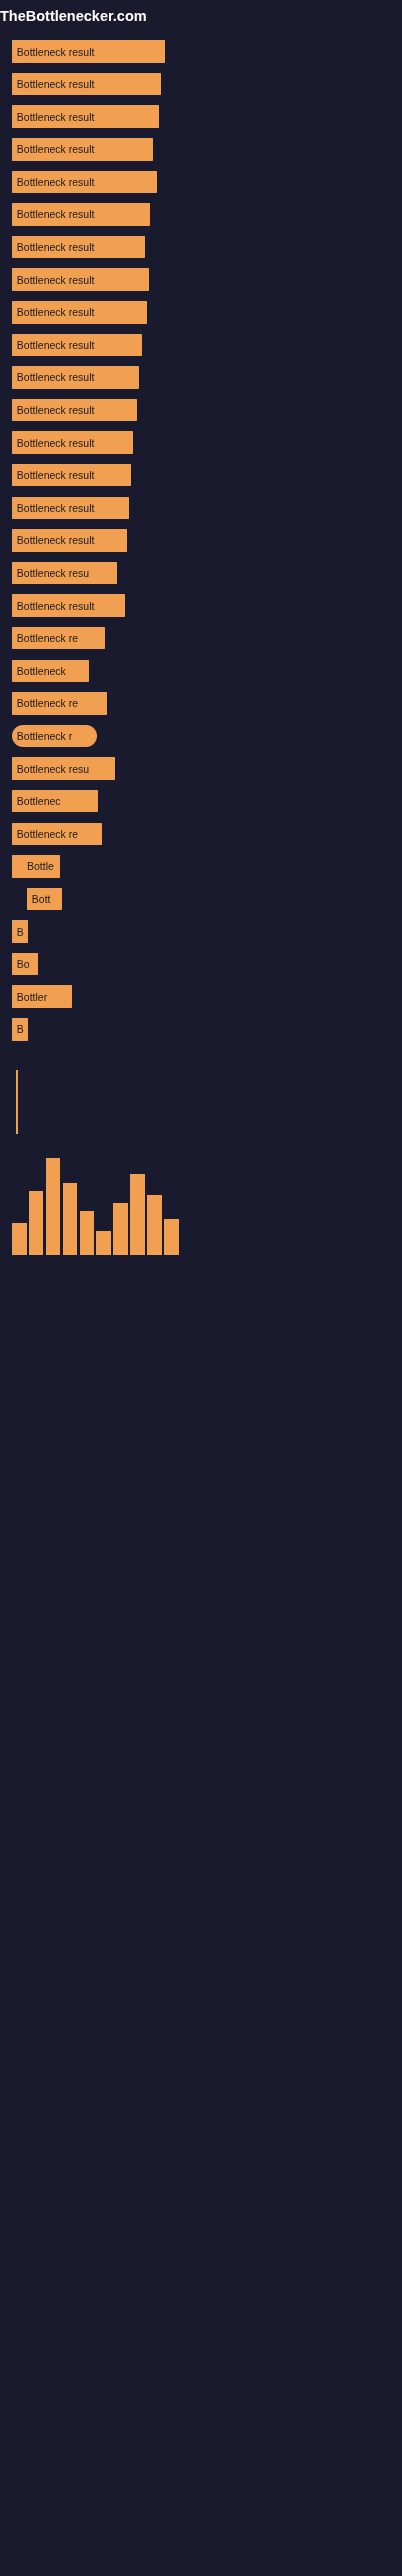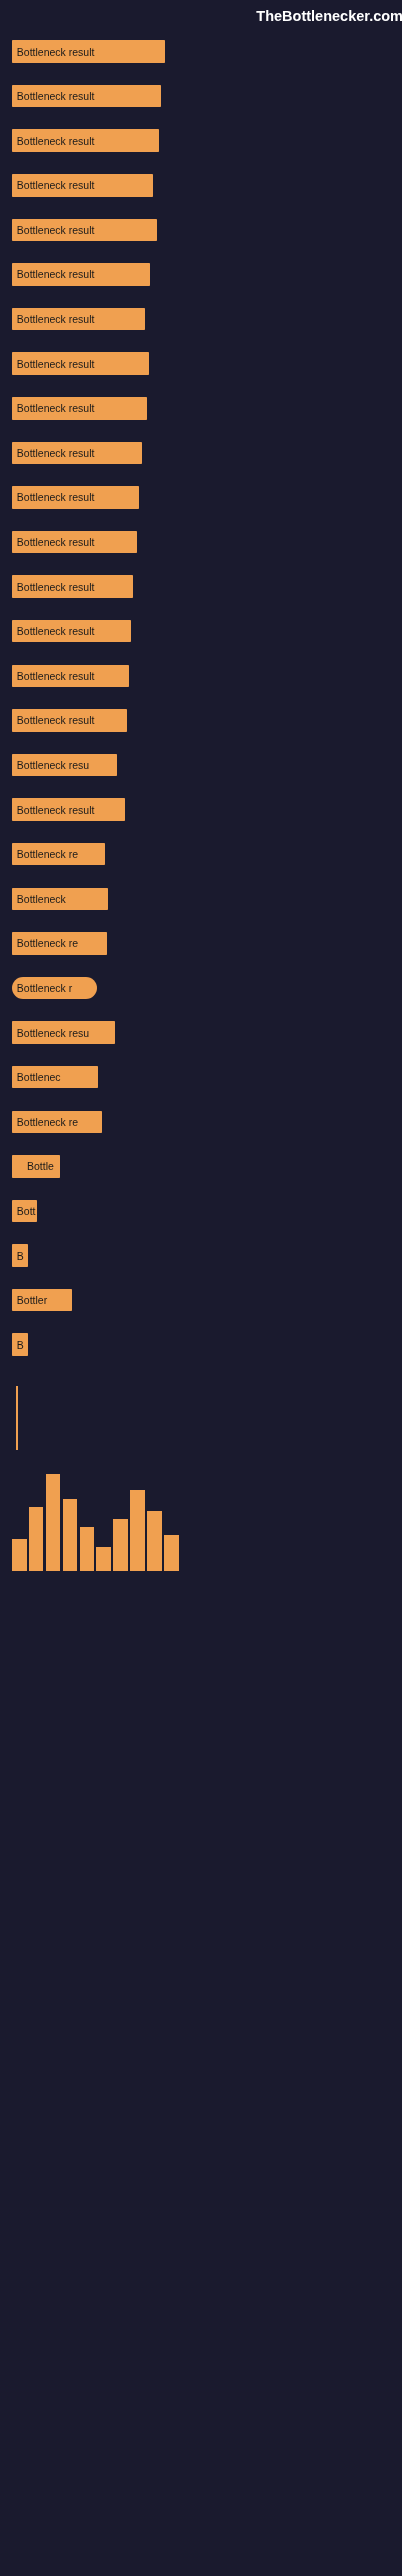--- a/index.html
+++ b/index.html
@@ -10,32 +10,32 @@
 
     body {
       width: 403px;
       min-height: 2576px;
       background-color: #1a1a2e;
       font-family: Arial, sans-serif;
       position: relative;
     }
 
     .site-title {
-      text-align: right;
+      text-align: left;
       color: #ffffff;
       font-size: 14.5px;
       font-weight: bold;
       padding: 8px 0 4px 0;
     }
 
     .bars-container {
       padding: 8px 12px;
       display: flex;
       flex-direction: column;
-      gap: 12px;
+      gap: 0px;
     }
 
     .bar-row {
       display: flex;
       align-items: center;
       margin-bottom: 1.6px;
       height: 31px;
     }
 
     .bar {
@@ -177,21 +177,21 @@
       <div class="bar" style="width: 113px;">
         <span class="bar-label">Bottleneck result</span>
       </div>
     </div>
     <div class="bar-row">
       <div class="bar" style="width: 93px;">
         <span class="bar-label">Bottleneck re</span>
       </div>
     </div>
     <div class="bar-row">
-      <div class="bar" style="width: 96px;">
+      <div class="bar" style="width: 77px;">
         <span class="bar-label">Bottleneck</span>
       </div>
     </div>
     <div class="bar-row">
       <div class="bar" style="width: 95px;">
         <span class="bar-label">Bottleneck re</span>
       </div>
     </div>
     <div class="bar-row">
       <div class="bar" style="width: 85px; border-radius: 11px;">
@@ -212,27 +212,32 @@
       <div class="bar" style="width: 90px;">
         <span class="bar-label">Bottleneck re</span>
       </div>
     </div>
     <div class="bar-row">
       <div class="bar" style="width: 48px; padding-left: 15px;">
         <span class="bar-label">Bottle</span>
       </div>
     </div>
     <div class="bar-row">
-      <div class="bar" style="width: 25px;">
+      <div class="bar" style="width: 35px; margin-left: 15px;">
         <span class="bar-label">Bott</span>
       </div>
     </div>
     <div class="bar-row">
       <div class="bar" style="width: 16px;">
         <span class="bar-label">B</span>
+      </div>
+    </div>
+    <div class="bar-row">
+      <div class="bar" style="width: 26px;">
+        <span class="bar-label">Bo</span>
       </div>
     </div>
     <div class="bar-row">
       <div class="bar" style="width: 60px;">
         <span class="bar-label">Bottler</span>
       </div>
     </div>
     <div class="bar-row">
       <div class="bar" style="width: 14.5px;">
         <span class="bar-label">B</span>

